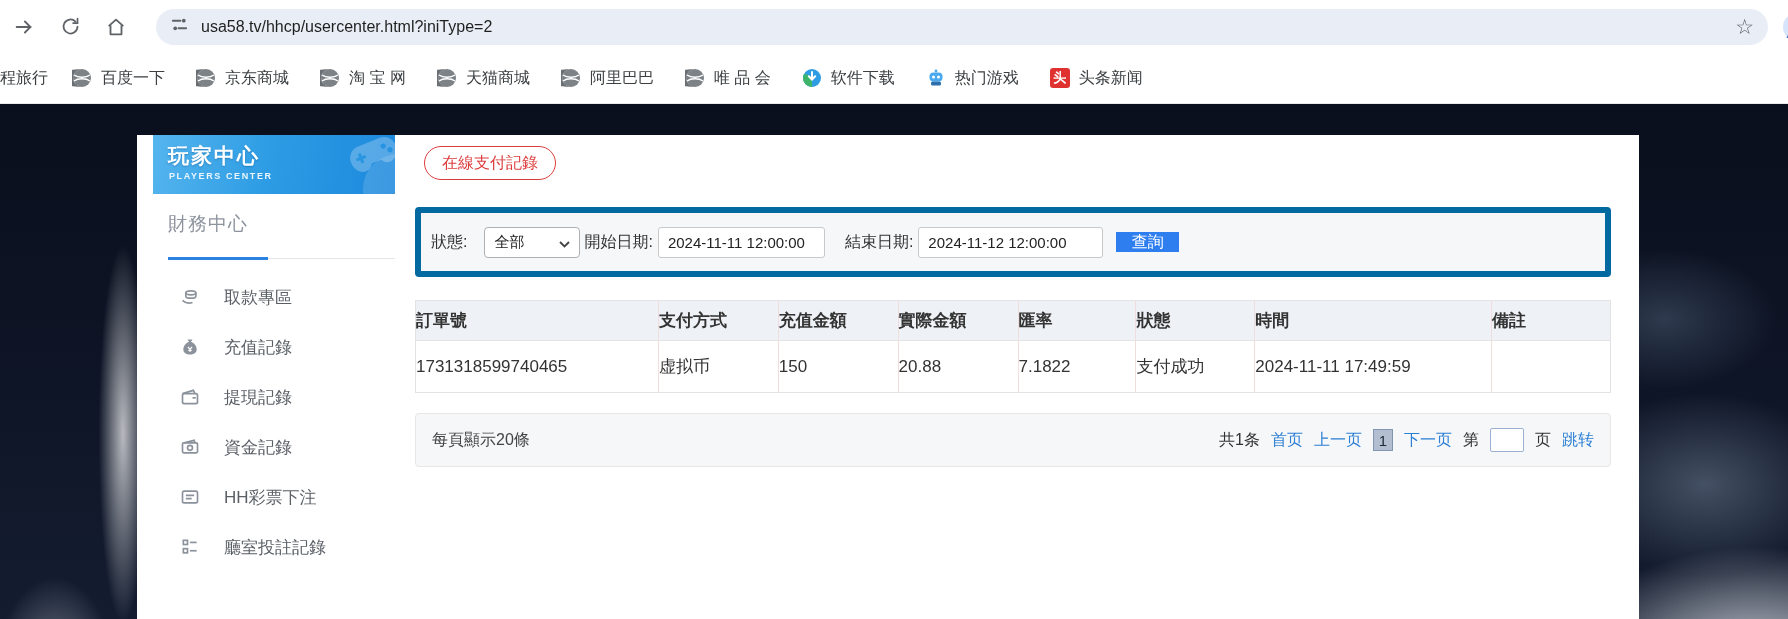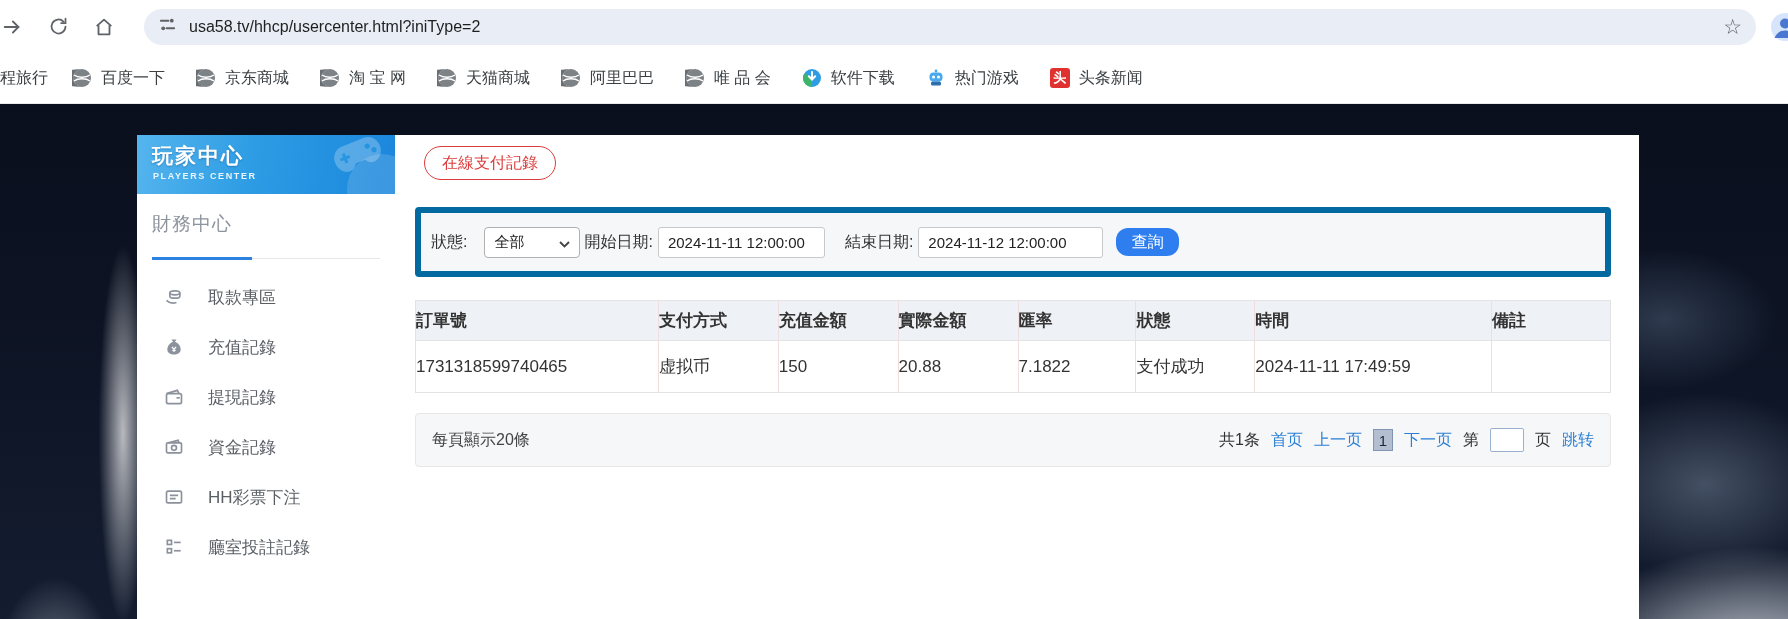--- a/index.html
+++ b/index.html
@@ -2,21 +2,21 @@
 <html><head>
 <meta charset="utf-8">
 <style>
   * { box-sizing: border-box; margin: 0; padding: 0; }
   html,body { width: 1788px; height: 619px; overflow: hidden;
     font-family: "Liberation Sans", sans-serif; background: #fff; }
   .stage { position: absolute; top:0; left:0; width:1788px; height:619px; overflow:hidden; }
 
   
   .chrome-bar { position:absolute; top:0; left:0; width:1788px; height:53px; background:#fff;
-    display:flex; align-items:center; }
+    display:flex; align-items:center; padding-left:12px; }
   .nav-ico { width:24px; height:24px; display:flex; align-items:center; justify-content:center;
     color:#5f6368; margin-right:22px; flex:0 0 auto; }
   .omnibox { margin-left:6px; width:1612px; height:36px; background:#e9eef6; border-radius:18px;
     display:flex; align-items:center; padding:0 14px; flex:0 0 auto; }
   .url-text { font-size:16px; color:#1f1f1f; margin-left:12px; flex:1 1 auto; white-space:nowrap;
     overflow:hidden; }
   .star { font-size:21px; color:#5f6368; line-height:1; }
   .avatar { margin-left:14px; width:30px; height:30px; flex:0 0 auto; }
 
   
@@ -39,21 +39,21 @@
       radial-gradient(ellipse 160px 100px at 1665px 215px, rgba(95,115,140,.40), rgba(95,115,140,0) 70%),
       radial-gradient(ellipse 420px 70px at 1280px 130px, rgba(45,72,108,.55), rgba(45,72,108,0) 75%),
       radial-gradient(ellipse 300px 60px at 700px 118px, rgba(35,52,80,.45), rgba(35,52,80,0) 75%),
       linear-gradient(180deg,#0a0f1d 0%, #0e1526 55%, #141d30 100%);
     background-color:#0b1120; }
 
   
   .panel { position:absolute; top:135px; left:137px; width:1502px; height:484px; background:#fff; }
 
   
-  .sidebar { position:absolute; top:0; left:0; width:258px; height:484px; background:#fff; }
+  .sidebar { position:absolute; top:0; left:16px; width:258px; height:484px; background:#fff; }
   .banner { position:relative; width:258px; height:59px; overflow:hidden;
     background:linear-gradient(100deg,#55b5ee 0%, #2d9ce4 45%, #1b86dc 100%); }
   .banner-title { position:absolute; top:7px; left:15px; color:#fff; font-size:21px;
     font-weight:bold; letter-spacing:2px; text-shadow:0 1px 2px rgba(0,60,120,.35); }
   .banner-sub { position:absolute; top:36px; left:16px; color:#eaf6ff; font-size:9px;
     letter-spacing:1.6px; font-weight:bold; }
   .banner-pad { position:absolute; top:4px; right:10px; opacity:.55; transform:rotate(-22deg); }
   .banner-circle { position:absolute; right:-22px; bottom:-30px; width:70px; height:70px;
     border-radius:50%; background:rgba(255,255,255,.14); }
   .section-title { margin:17px 15px 0 15px; padding-bottom:21px; font-size:19px; color:#8d949e;
@@ -82,22 +82,22 @@
     display:flex; align-items:center; padding-left:10px; }
   .f-label { font-size:16px; color:#333; white-space:nowrap; }
   .f-select { margin-left:17px; width:96px; height:31px; background:#fff; border:1px solid #b0b0b0;
     border-radius:4px; display:flex; align-items:center; justify-content:space-between;
     padding:0 9px; font-size:15px; color:#222; cursor:pointer; }
   .f-input { height:31px; border:1px solid #c9c9c9; border-radius:3px; background:#fff;
     font-size:15px; color:#222; padding:0 9px; font-family:"Liberation Sans", sans-serif; }
   .gap4 { margin-left:4px; } .gap5 { margin-left:5px; }
   .gap20 { margin-left:20px; }
   .w167 { width:167px; } .w185 { width:185px; }
-  .search-btn { margin-left:13px; width:63px; height:28px; background:#2e7ef0; color:#fff;
-    border:none; border-radius:12px; font-size:16px; cursor:pointer;
+  .search-btn { margin-left:13px; width:63px; height:20px; background:#2e7ef0; color:#fff;
+    border:none; border-radius:0; font-size:16px; cursor:pointer;
     font-family:"Liberation Sans", sans-serif; }
 
   table.grid { position:absolute; top:165px; left:20px; width:1196px; border-collapse:collapse; }
   table.grid th { height:40px; background:#eef1f5; font-size:17px; font-weight:bold; color:#333; }
   table.grid td { height:52px; background:#fff; font-size:17px; color:#333; text-align:center; }
   table.grid th, table.grid td { border-left:1px solid #f0dede; text-align:left; }
   table.grid th:first-child, table.grid td:first-child { border-left:none; }
   table.grid { border:1px solid #e3e3e3; }
   table.grid th { border-bottom:1px solid #e3e3e3; }
   .c0{width:243px}.c1{width:120px}.c2{width:120px}.c3{width:120px}

